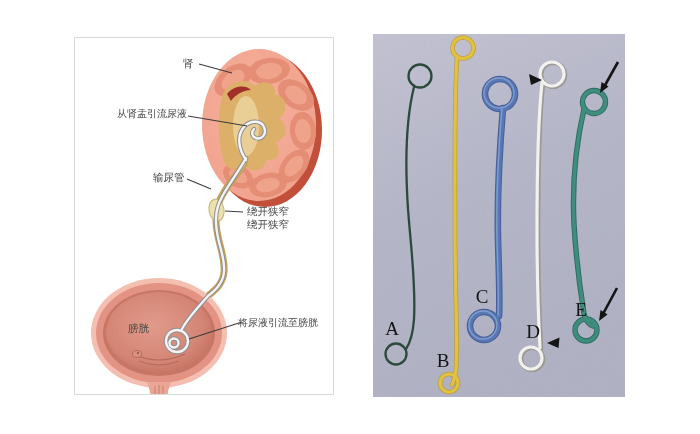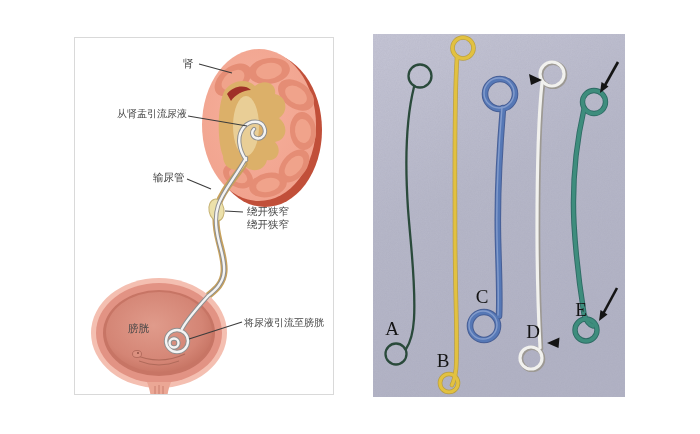--- a/index.html
+++ b/index.html
@@ -113,21 +113,21 @@
     </svg>
 
     <span class="label" style="left:108px;top:19px;">肾</span>
     <span class="label small" style="left:42px;top:70px;">从肾盂引流尿液</span>
     <span class="label" style="left:78px;top:134px;font-family:Liberation Serif, serif;">输尿管</span>
     <span class="label" style="left:172px;top:167px;">
       <span style="display:block;">绕开狭窄</span>
       <span style="display:block;">绕开狭窄</span>
     </span>
     <span class="label" style="left:53px;top:284px;">膀胱</span>
-    <span class="label small" style="left:169px;top:279px;">将尿液引流至膀胱</span>
+    <span class="label small" style="left:163px;top:279px;">将尿液引流至膀胱</span>
   </div>
 
   <div class="photo">
     <svg width="252" height="363" viewBox="0 0 252 363">
       <defs>
         <linearGradient id="bgGrad" x1="0" y1="0" x2="0.3" y2="1">
           <stop offset="0%" stop-color="#c6c6d6"></stop>
           <stop offset="50%" stop-color="#b7b8c9"></stop>
           <stop offset="100%" stop-color="#b2b3c5"></stop>
         </linearGradient>

